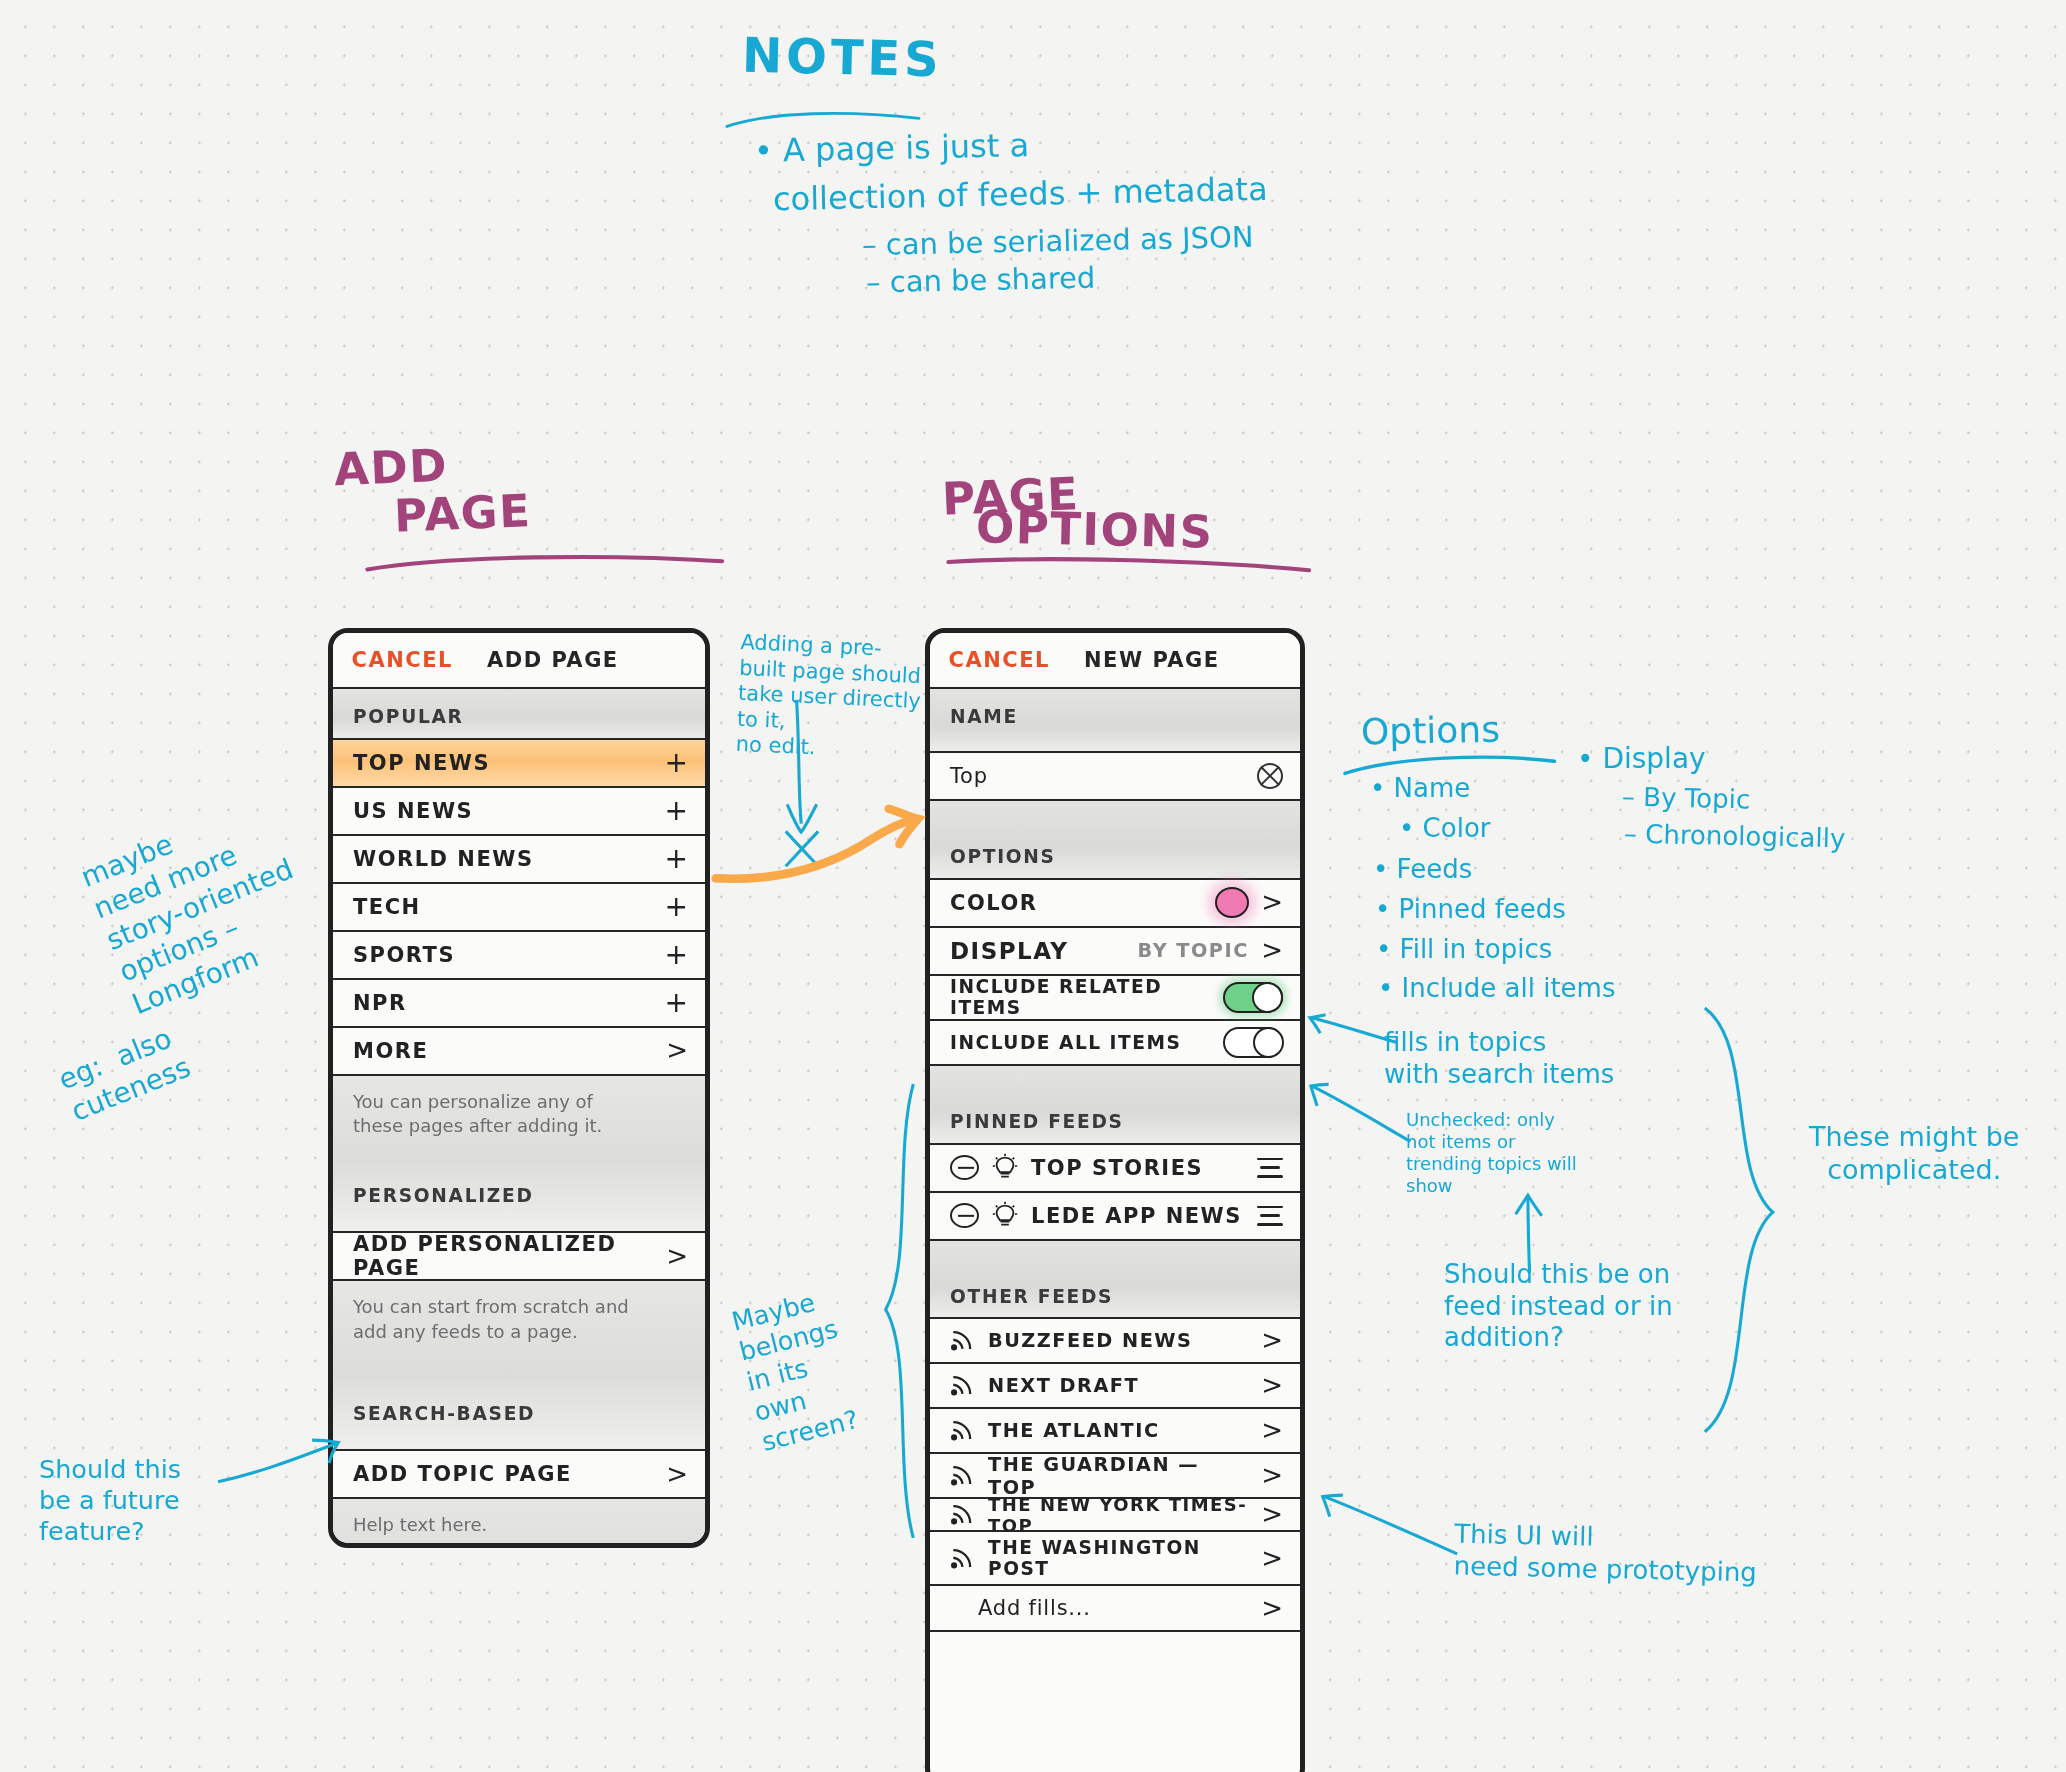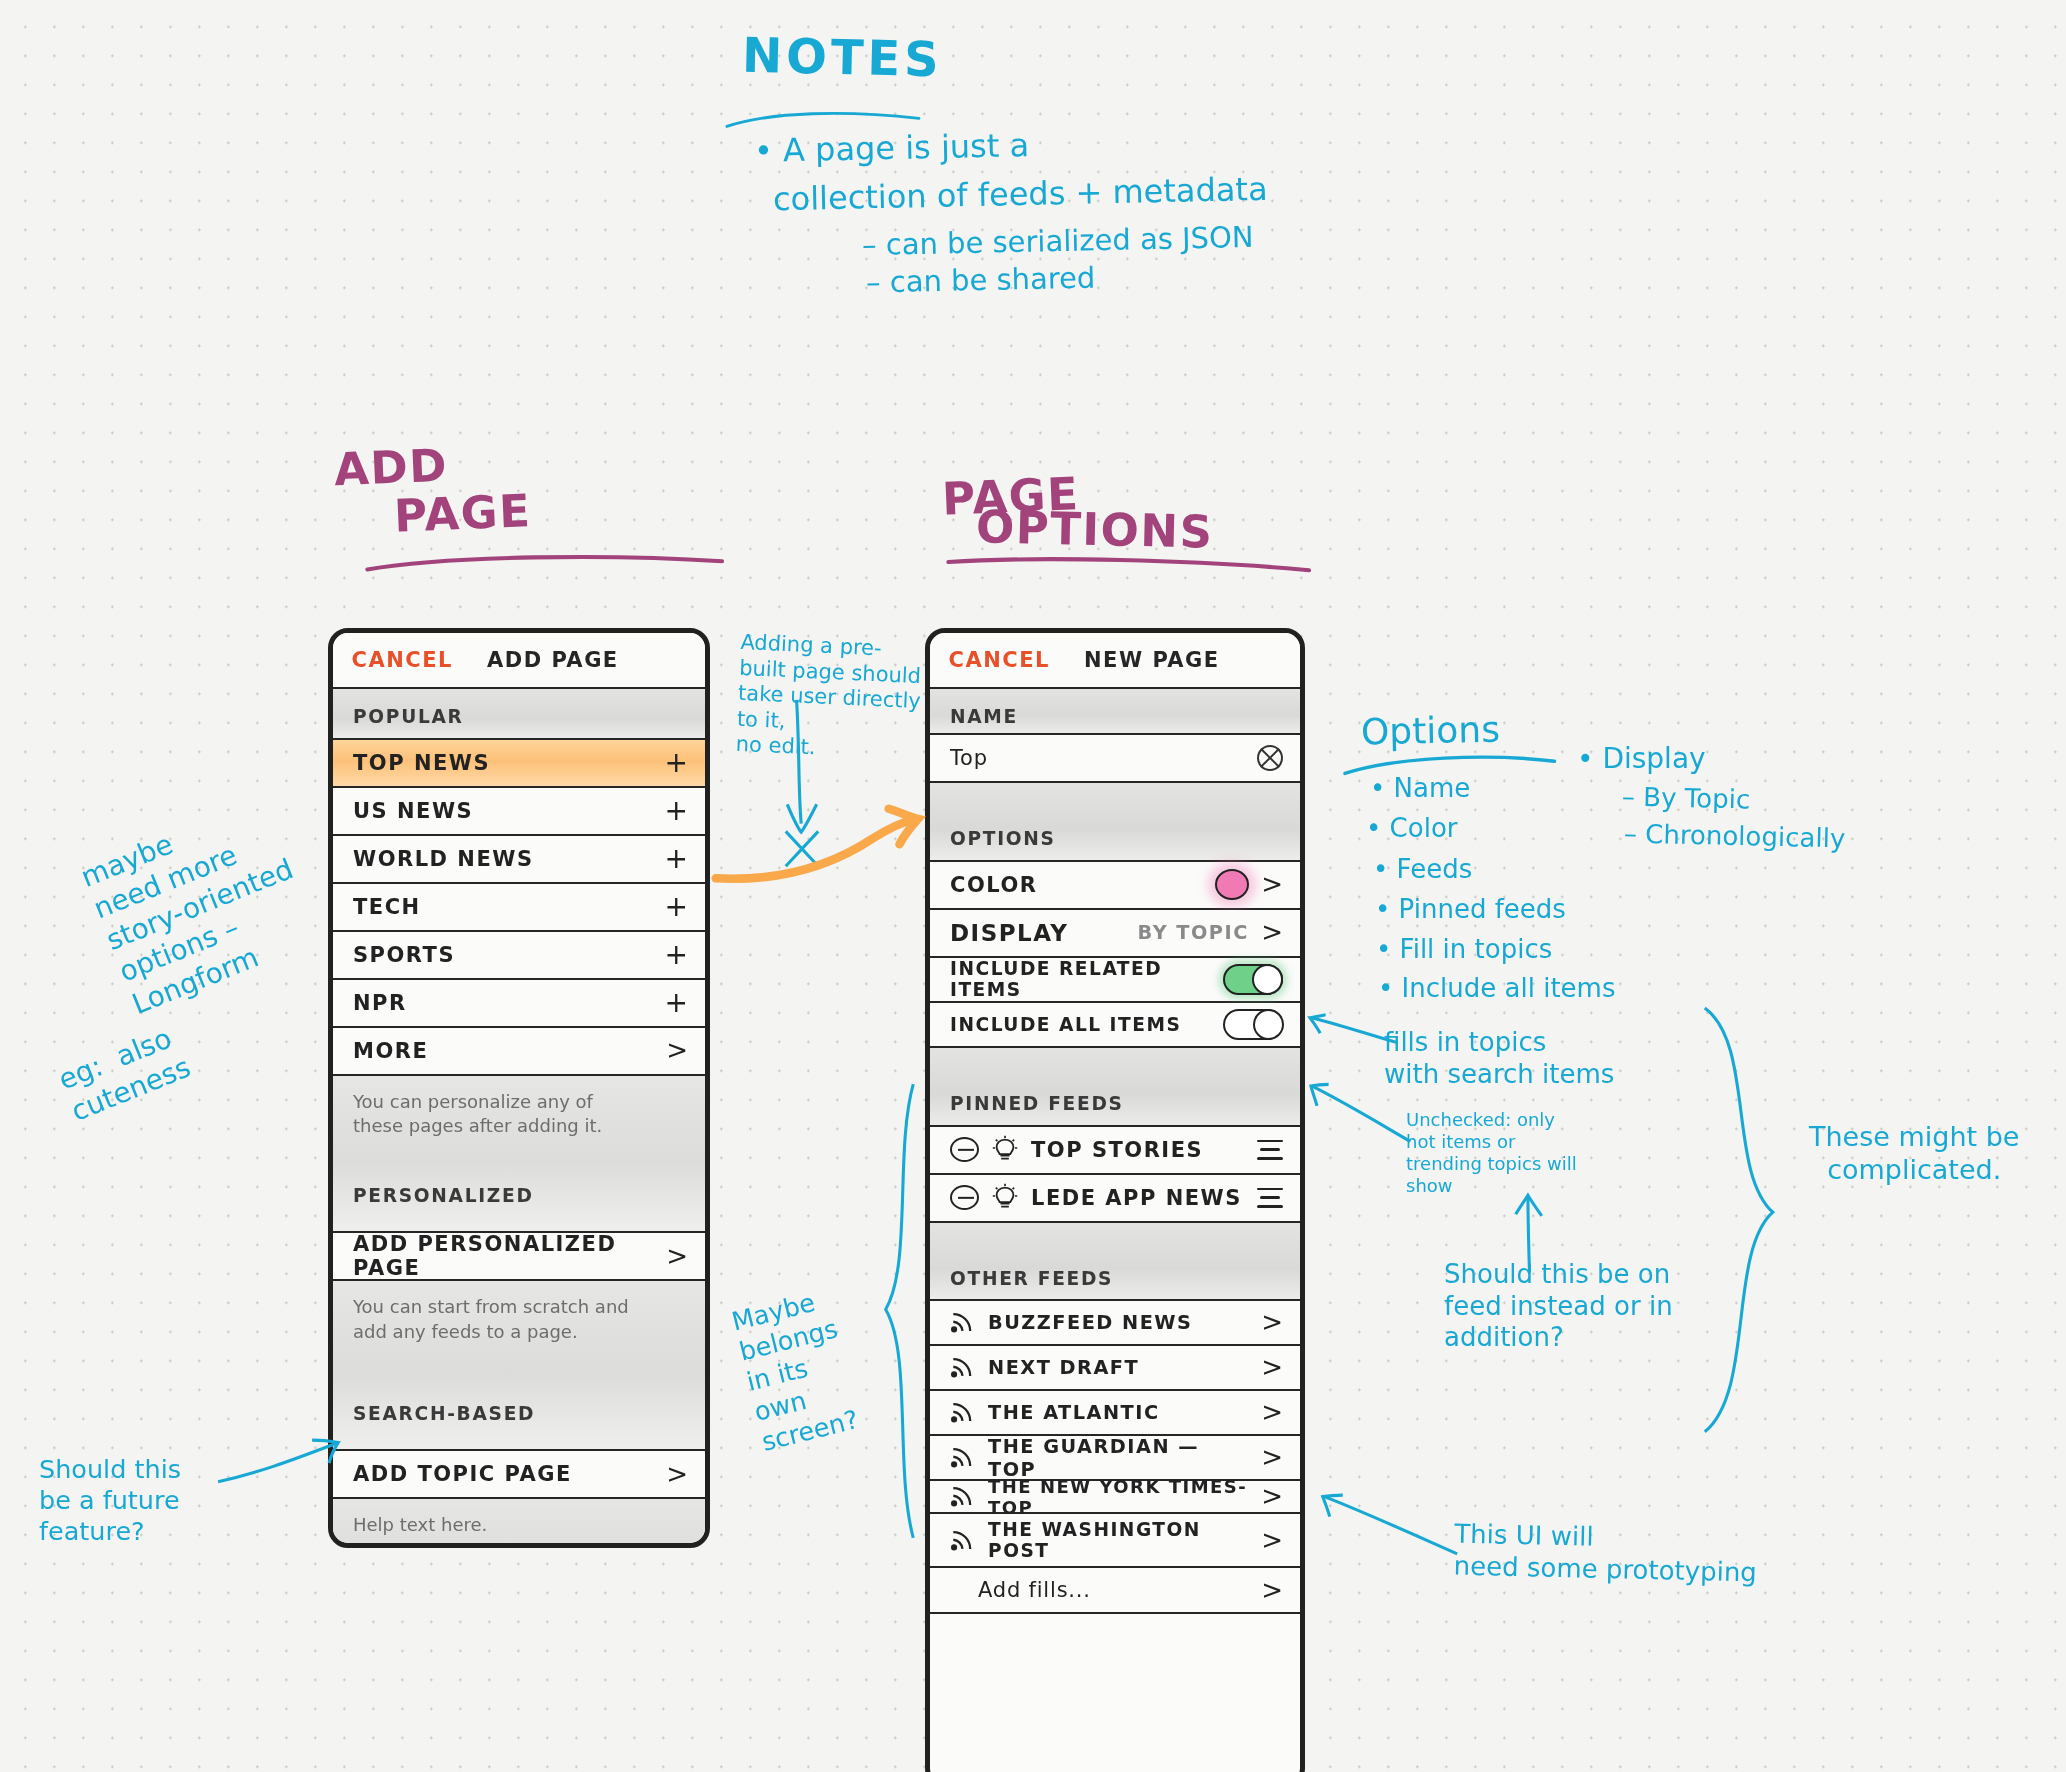--- a/index.html
+++ b/index.html
@@ -292,21 +292,21 @@
       <div>Help text here.</div>
     </div>
   </div>
 
   <div class="phone" id="phone-right">
     <div class="navbar">
       <span class="nav-cancel">CANCEL</span>
       <span class="nav-title">NEW PAGE</span>
     </div>
 
-    <div class="grp" style="padding-bottom:6px">NAME</div>
+    <div class="grp" style="padding-bottom:24px">NAME</div>
 
     <div class="row">
       <span class="label mixed" style="letter-spacing:0.8px;font-weight:500">Top</span>
       <span class="right">
           <span class="clearx"></span>
         </span>
     </div>
 
     <div class="grp tall">OPTIONS</div>
 
@@ -496,21 +496,21 @@
   <svg class="deco" style="left:215px; top:1437px;" width="131" height="54" viewBox="0 0 170 70">
     <path d="M4 58 C60 46, 110 26, 158 8" stroke="#17a8d4" stroke-width="4" fill="none"></path>
     <path d="M126 4 C142 4, 154 6, 160 7 C155 15, 150 26, 148 34" stroke="#17a8d4" stroke-width="4" fill="none"></path>
   </svg>
 
   <div class="hw ink-teal slant-1" style="left:1361px; top:710px; font-size:36px;">Options</div>
   <svg class="deco" style="left:1342px; top:752px;" width="217" height="26" viewBox="0 0 280 34">
     <path d="M2 28 C70 6, 190 2, 276 12" stroke="#17a8d4" stroke-width="4.5" fill="none" stroke-linecap="round"></path>
   </svg>
   <div class="note" style="left:1370px; top:773px; font-size:26px;">• Name</div>
-  <div class="note" style="left:1366px; top:813px; font-size:26px;">• Color</div>
+  <div class="note" style="left:1399px; top:813px; font-size:26px;">• Color</div>
   <div class="note" style="left:1373px; top:854px; font-size:26px;">• Feeds</div>
   <div class="note" style="left:1375px; top:894px; font-size:26px;">• Pinned feeds</div>
   <div class="note" style="left:1376px; top:934px; font-size:26px;">• Fill in topics</div>
   <div class="note" style="left:1378px; top:973px; font-size:26px;">• Include all items</div>
 
   <div class="note" style="left:1577px; top:742px; font-size:28px;">• Display</div>
   <div class="note slant-n1" style="left:1622px; top:783px; font-size:26px;">– By Topic</div>
   <div class="note slant-n1" style="left:1624px; top:821px; font-size:26px;">– Chronologically</div>
 
   <div class="note" style="left:1384px; top:1027px; font-size:26px;">fills in topics

